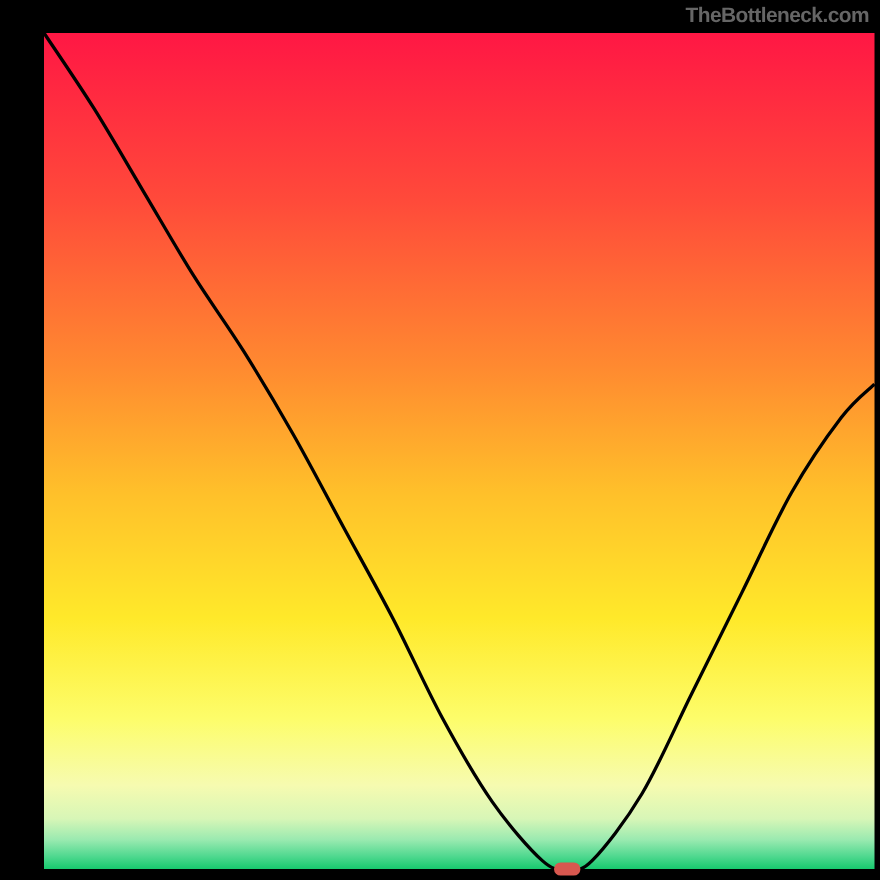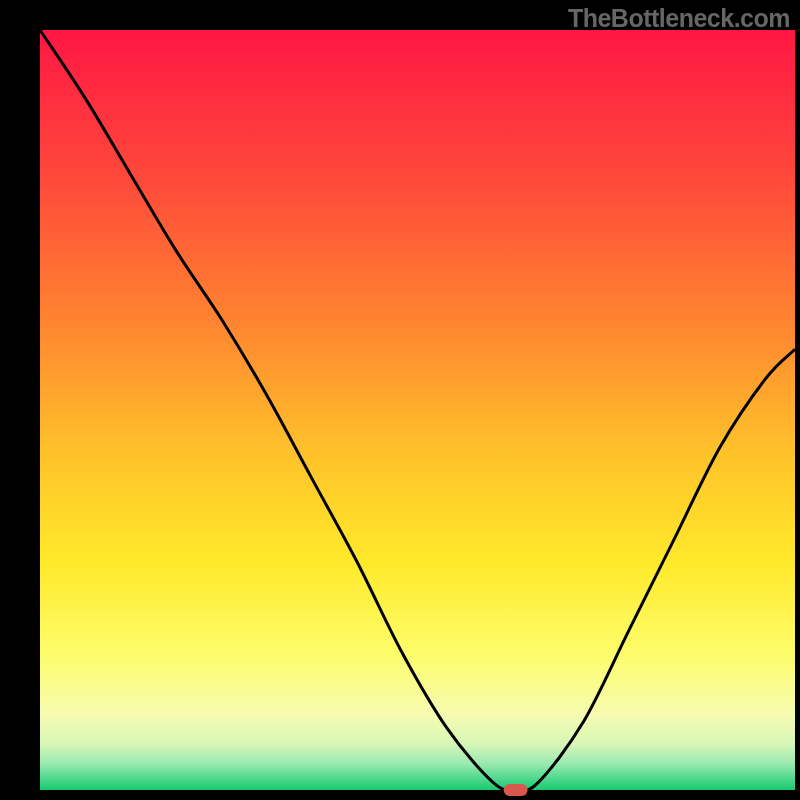--- a/index.html
+++ b/index.html
@@ -16,21 +16,21 @@
     top: 0;
     left: 0;
     width: 800px;
     height: 800px;
   }
   .attribution {
     position: absolute;
     top: 4px;
     right: 10px;
     color: #666;
-    font-size: 25px;
+    font-size: 19px;
     font-weight: bold;
     letter-spacing: -0.5px;
   }
 </style>
 </head>
 <body>
 
 <svg class="canvas" viewBox="0 0 800 800" preserveAspectRatio="none">
   <defs>
     <linearGradient id="bg-grad" x1="0" y1="0" x2="0" y2="1">

